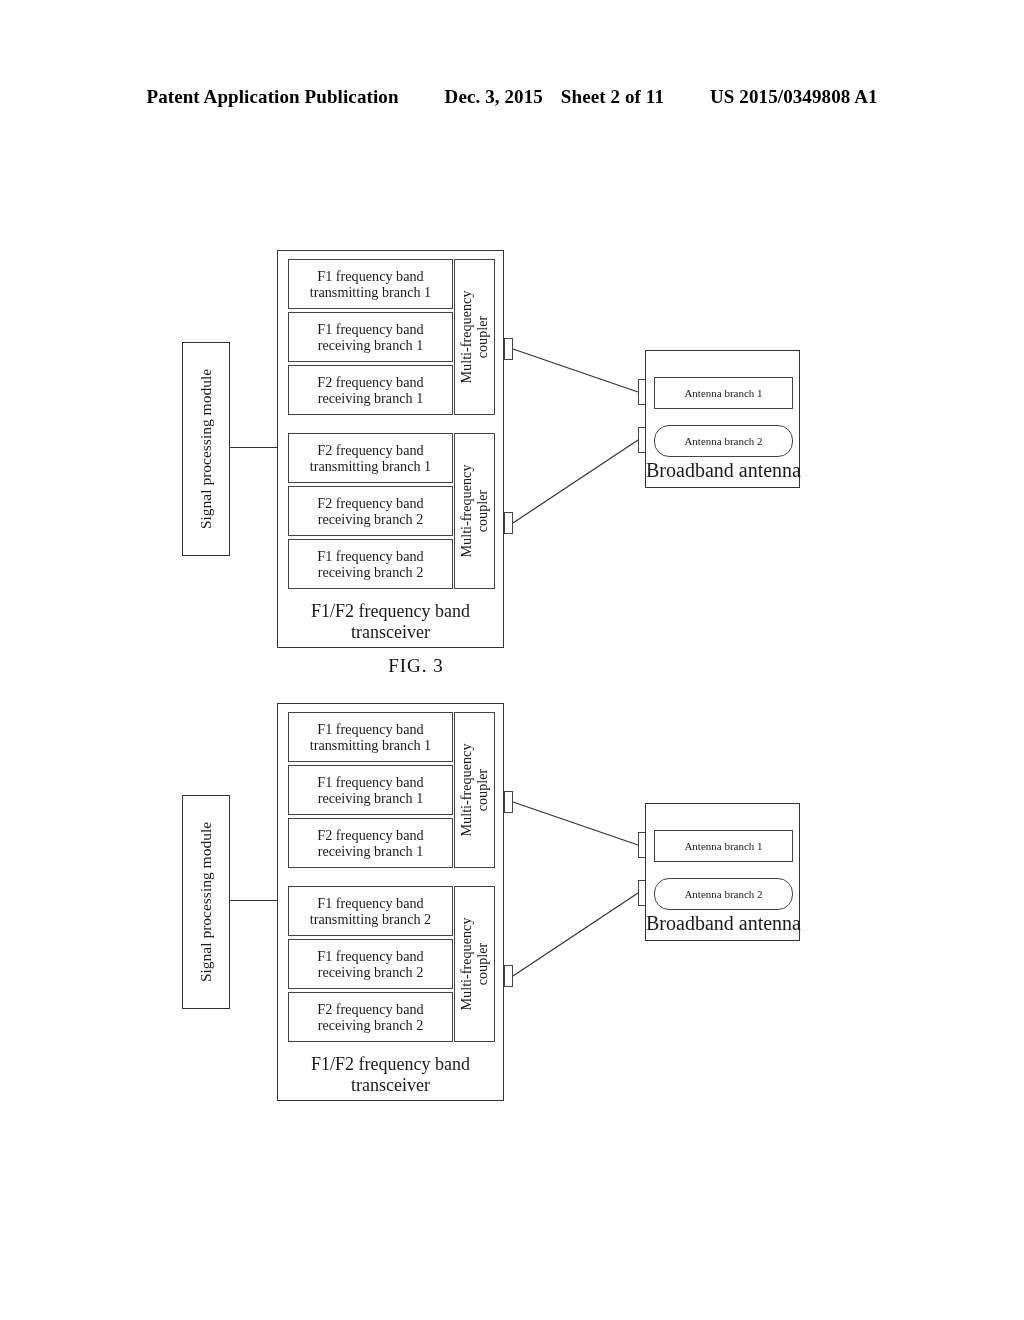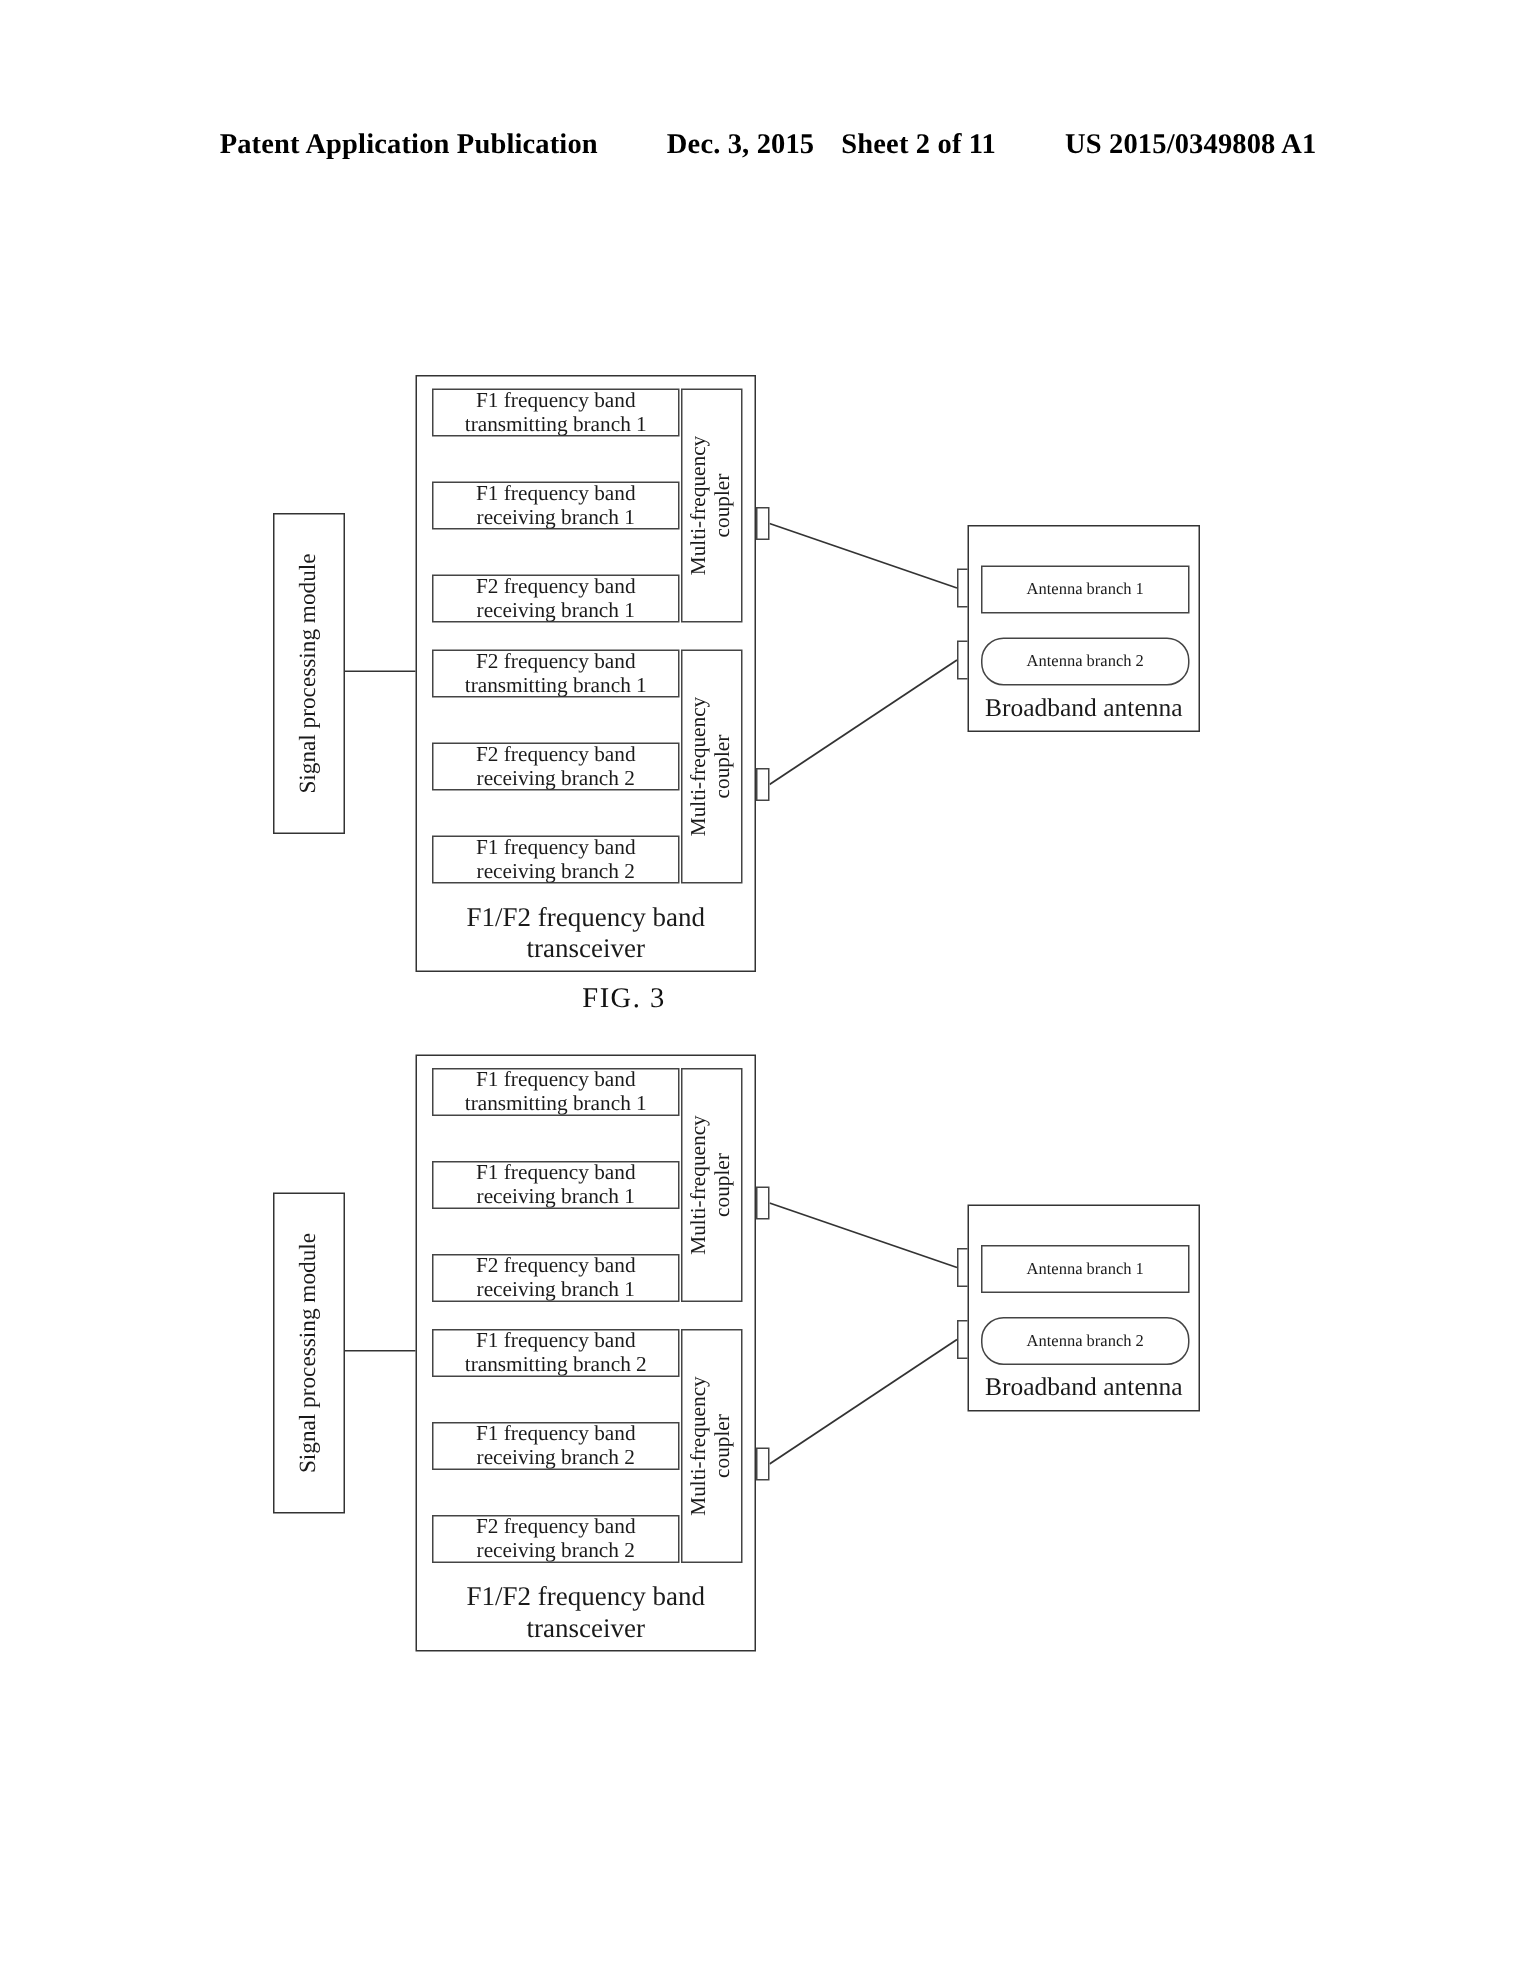--- a/index.html
+++ b/index.html
@@ -126,21 +126,21 @@
   .group-top    { top: 8px;   height: 156px; }
   .group-bottom { top: 182px; height: 156px; }
 
   .branches {
     width: 165px;
     display: flex;
     flex-direction: column;
     justify-content: space-between;
   }
   .branch {
-    height: 32px;
+    height: 50px;
     border: 1.5px solid #444;
     background: #fff;
     box-sizing: border-box;
     display: flex;
     flex-direction: column;
     align-items: center;
     justify-content: center;
     text-align: center;
     font-size: 14.2px;
     line-height: 1.14;
@@ -211,21 +211,21 @@
     white-space: nowrap;
   }
   .ant-branch-1 { top: 26px; }
   .ant-branch-2 { top: 74px; border-radius: 15px; }
   .ant-caption {
     position: absolute;
     left: 0;
     right: 0;
     bottom: 5px;
     text-align: center;
-    font-size: 17px;
+    font-size: 20px;
     color: #1a1a1a;
     white-space: nowrap;
   }
   .ant-port {
     position: absolute;
     width: 9px;
     height: 26px;
     border: 1.5px solid #444;
     background: #fff;
     box-sizing: border-box;

